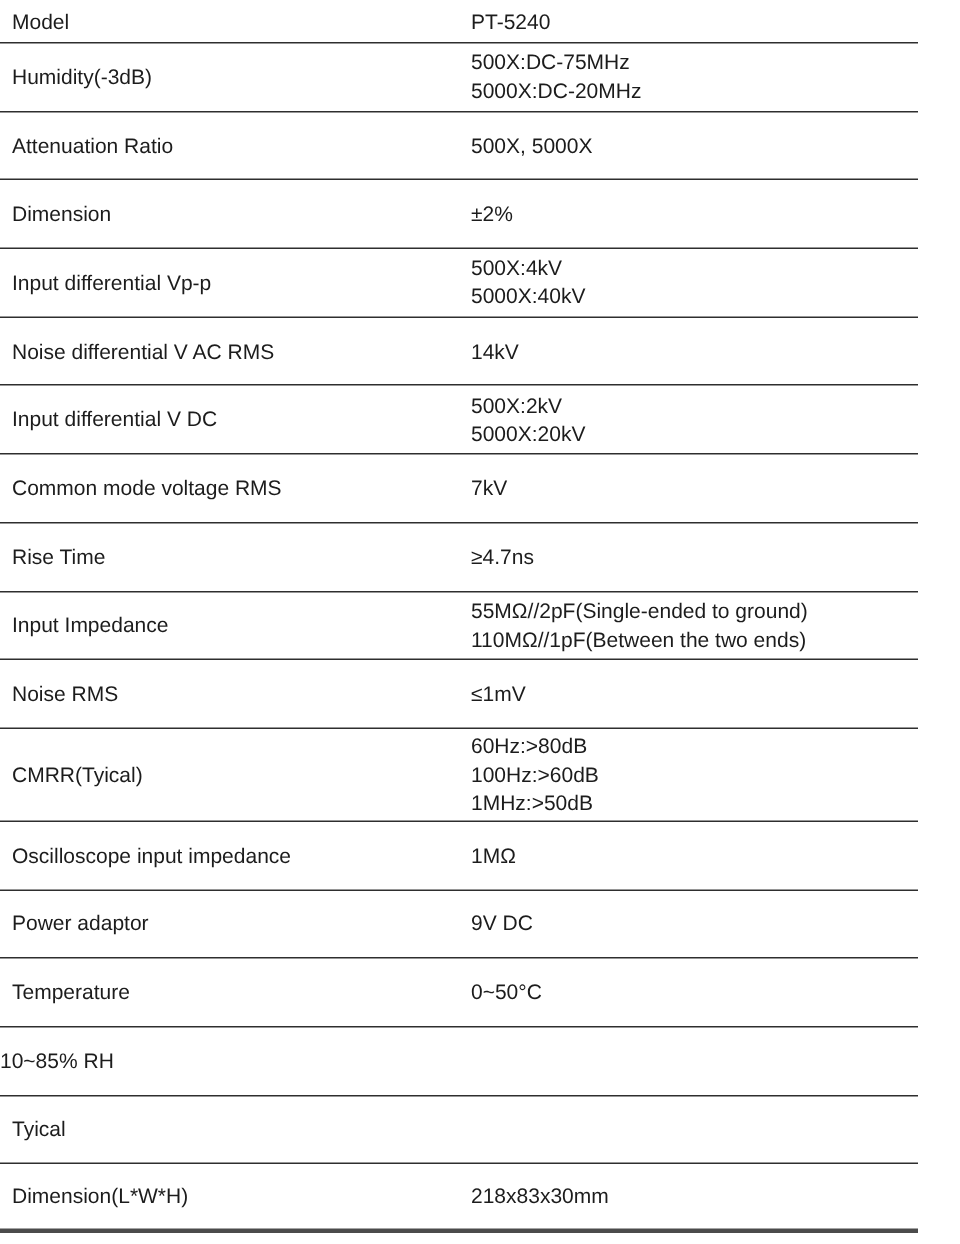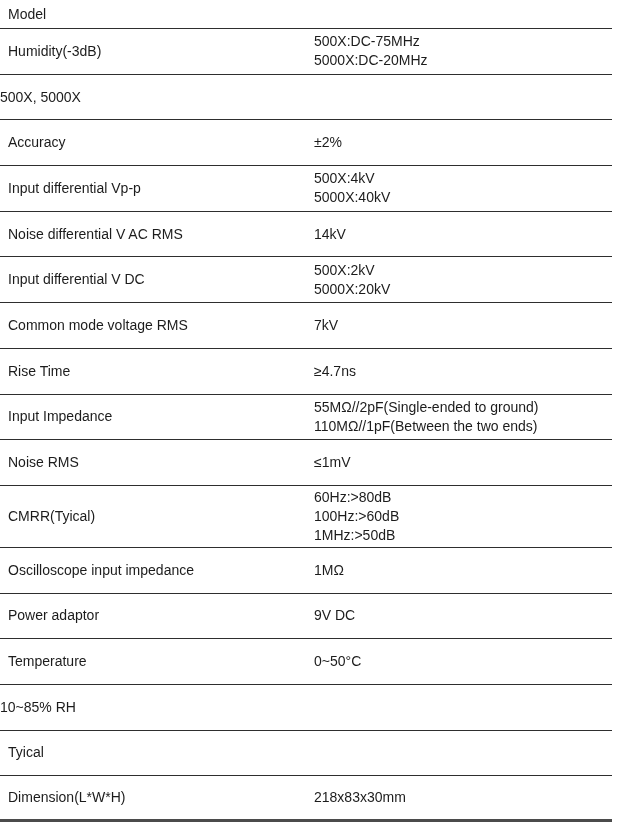--- a/index.html
+++ b/index.html
@@ -48,38 +48,42 @@
   .spec-value-line {
     white-space: nowrap;
   }
 </style>
 </head>
 <body>
 
 <div class="spec-table" id="spec-table">
   <div class="spec-row">
     <div class="spec-label">Model</div>
+    <div class="spec-value">
+        <div class="spec-value-line">PT-5240</div>
+      </div>
   </div>
 
   <div class="spec-row">
     <div class="spec-label">Humidity(-3dB)</div>
     <div class="spec-value">
         <div class="spec-value-line">500X:DC-75MHz</div>
         <div class="spec-value-line">5000X:DC-20MHz</div>
       </div>
   </div>
 
   <div class="spec-row">
+    <div class="spec-label">Attenuation Ratio</div>
     <div class="spec-value">
         <div class="spec-value-line">500X, 5000X</div>
       </div>
   </div>
 
   <div class="spec-row">
-    <div class="spec-label">Accuracy</div>
+    <div class="spec-label">Dimension</div>
     <div class="spec-value">
         <div class="spec-value-line">±2%</div>
       </div>
   </div>
 
   <div class="spec-row">
     <div class="spec-label">Input differential Vp-p</div>
     <div class="spec-value">
         <div class="spec-value-line">500X:4kV</div>
         <div class="spec-value-line">5000X:40kV</div>

